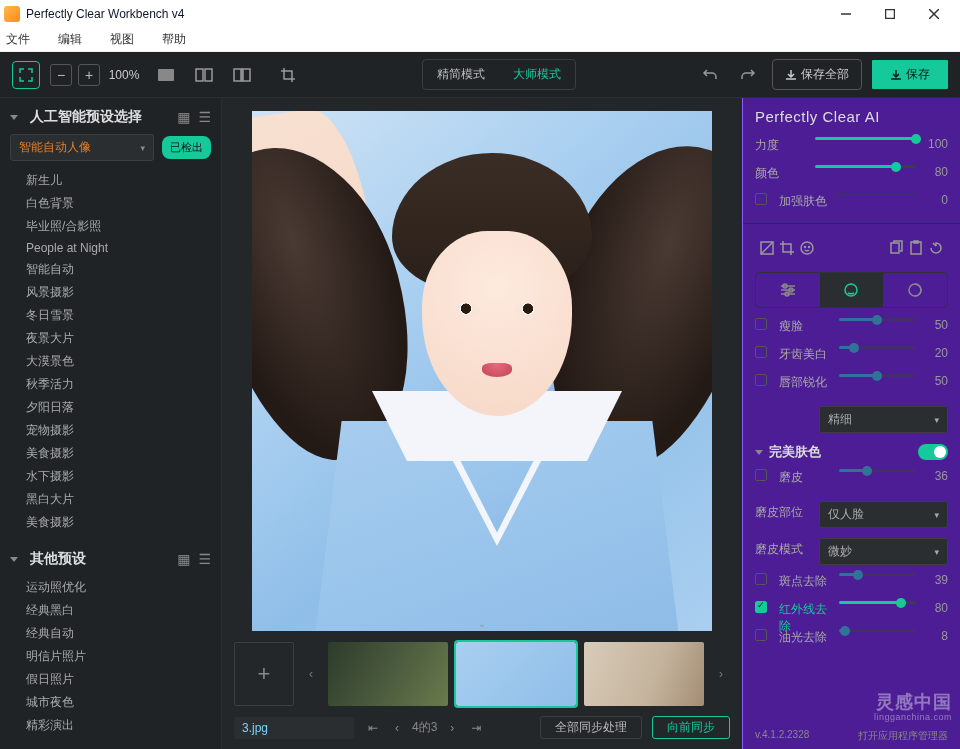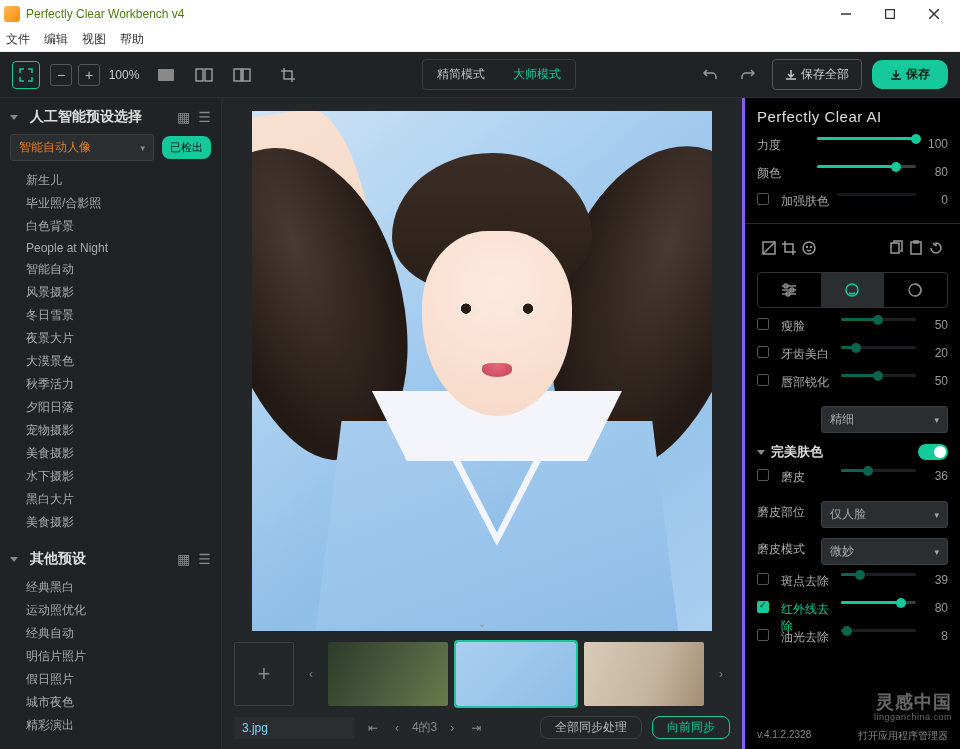--- a/index.html
+++ b/index.html
@@ -1,38 +1,38 @@
 <!DOCTYPE html>
 <html><head>
 <meta charset="utf-8">
 <style>
 * { box-sizing: border-box; margin: 0; padding: 0; font-family: "Microsoft YaHei", sans-serif; }
 body { width: 960px; height: 749px; overflow: hidden; background: #fff; color: #aaa; font-size: 12px; }
 .titlebar { height: 28px; display: flex; align-items: center; justify-content: space-between; background: #fff; padding: 0 4px; }
 .titlebar .left { display: flex; align-items: center; gap: 6px; }
 .app-icon { width: 16px; height: 16px; background: linear-gradient(135deg,#ffb84d,#ff8c1a); border-radius: 3px; }
-.titlebar .title { color: #4d7c0f; font-size: 12px; }
+.titlebar .title { color: #0f172a; font-size: 12px; }
 .titlebar .right { display: flex; }
 .winbtn { width: 44px; height: 28px; display: flex; align-items: center; justify-content: center; color: #333; cursor: pointer; }
 .winbtn svg { width: 10px; height: 10px; }
-.menubar { height: 24px; background: #fff; display: flex; align-items: center; padding: 0 6px; gap: 14px; color: #333; border-bottom: 1px solid #eee; }
+.menubar { height: 24px; background: #fff; display: flex; align-items: center; padding: 0 6px; gap: 28px; color: #333; border-bottom: 1px solid #eee; }
 .menubar span { cursor: pointer; }
 .app { background: #1f2326; height: 697px; display: flex; flex-direction: column; }
 .toolbar { height: 46px; display: flex; align-items: center; padding: 0 12px; gap: 10px; border-bottom: 1px solid #2a2e31; }
 .tool-group { display: flex; align-items: center; gap: 6px; }
 .tool-btn { width: 28px; height: 28px; display: flex; align-items: center; justify-content: center; border-radius: 4px; cursor: pointer; color: #999; }
 .tool-btn.active { color: #16c99a; border: 1px solid #16c99a; }
 .zoom-btn { width: 22px; height: 22px; border: 1px solid #555; border-radius: 3px; display: flex; align-items: center; justify-content: center; cursor: pointer; font-size: 14px; color: #bbb; }
 .zoom-val { color: #ccc; width: 36px; text-align: center; }
 .spacer { flex: 1; }
 .mode-tabs { display: flex; border: 1px solid #3a3f43; border-radius: 4px; overflow: hidden; }
 .mode-tab { padding: 6px 14px; cursor: pointer; color: #bbb; }
 .mode-tab.active { color: #16c99a; }
 .save-all { border: 1px solid #555; padding: 6px 12px; border-radius: 4px; color: #ccc; cursor: pointer; display: flex; align-items: center; gap: 4px; }
-.save-btn { background: #16c99a; color: #0e1a17; padding: 6px 18px; border-radius: 10px; cursor: pointer; font-weight: 700; display: flex; align-items: center; gap: 4px; }
+.save-btn { background: #16c99a; color: #0e1a17; padding: 6px 18px; border-radius: 1px; cursor: pointer; font-weight: 400; display: flex; align-items: center; gap: 4px; }
 .body { flex: 1; display: flex; overflow: hidden; }
 
 .left-panel { width: 238px; background: #1f2326; overflow-y: auto; border-right: 1px solid #2a2e31; }
 .section-hdr { display: flex; align-items: center; padding: 10px 10px 8px; color: #ddd; font-size: 14px; gap: 12px; }
 .section-hdr .chev { width: 0; height: 0; border-top: 5px solid #888; border-left: 4px solid transparent; border-right: 4px solid transparent; }
 .section-hdr .hdr-title { flex: 1; font-weight: 600; color: #ddd; }
 .hdr-icons { display: flex; gap: 8px; color: #888; }
 .preset-row { display: flex; align-items: center; gap: 8px; padding: 0 10px 8px; }
 .preset-select { flex: 1; background: #2a2e31; border: 1px solid #3a3f43; border-radius: 3px; padding: 4px 8px; color: #e67e22; cursor: pointer; display: flex; justify-content: space-between; align-items: center; }
 .preset-chip { background: #16c99a; color: #0e1a17; padding: 4px 8px; border-radius: 8px; font-size: 11px; }
@@ -58,24 +58,24 @@
 .arrow { position: absolute; bottom: 2px; left: 50%; transform: translateX(-50%); color: #999; font-size: 10px; }
 .filmstrip { display: flex; align-items: center; padding: 6px 12px 4px; gap: 8px; }
 .add-thumb { width: 60px; height: 64px; border: 1px solid #3a3f43; display: flex; align-items: center; justify-content: center; color: #888; font-size: 22px; cursor: pointer; border-radius: 2px; }
 .thumb { width: 120px; height: 64px; background: #333; position: relative; cursor: pointer; border-radius: 2px; overflow: hidden; }
 .thumb.sel { outline: 2px solid #16c99a; }
 .film-arrow { width: 18px; height: 64px; display: flex; align-items: center; justify-content: center; color: #777; cursor: pointer; }
 .bottom-bar { display: flex; align-items: center; padding: 6px 12px 10px; gap: 10px; }
 .filename { flex: 0 0 120px; background: #2a2e31; padding: 4px 8px; border-radius: 3px; color: #7dd3fc; }
 .pager { display: flex; align-items: center; gap: 6px; color: #888; }
 .pager-btn { width: 18px; height: 18px; display: flex; align-items: center; justify-content: center; cursor: pointer; }
-.action-btn { border: 1px solid #3a3f43; padding: 2px 14px; border-radius: 8px; color: #bbb; cursor: pointer; }
+.action-btn { border: 1px solid #3a3f43; padding: 2px 14px; border-radius: 3px; color: #bbb; cursor: pointer; }
 .action-btn.bright { border-color: #16c99a; color: #16c99a; }
 
-.right-panel { width: 232px; background: #000000; overflow-y: auto; border-left: 3px solid #8b5cf6; padding: 10px 12px; position: relative; }
+.right-panel { width: 232px; background: #4c1d95; overflow-y: auto; border-left: 1px solid #8b5cf6; padding: 10px 12px; position: relative; }
 .rp-title { color: #ddd; font-size: 15px; margin-bottom: 12px; letter-spacing: 0.5px; }
 .slider-row { display: flex; gap: 8px; margin: 8px 0; height: 20px; }
 .slider-row .lbl { width: 52px; color: #aaa; }
 .slider-row .track { flex: 1; height: 3px; background: #3a3f43; position: relative; border-radius: 2px; cursor: pointer; }
 .slider-row .fill { position: absolute; left: 0; top: 0; bottom: 0; background: #16c99a; border-radius: 2px; }
 .slider-row .knob { position: absolute; top: 50%; width: 10px; height: 10px; background: #16c99a; border-radius: 50%; transform: translate(-50%,-50%); }
 .slider-row .val { width: 24px; text-align: right; color: #999; }
 .chk { width: 12px; height: 12px; border: 1px solid #555; border-radius: 2px; display: inline-block; margin-right: 4px; flex: 0 0 12px; }
 .chk.on { background: #16c99a; border-color: #16c99a; position: relative; }
 .chk.on::after { content: "✓"; color: #0e1a17; font-size: 9px; position: absolute; top: -2px; left: 1px; }
@@ -214,22 +214,22 @@
       </div>
       <div class="preset-row">
         <div class="preset-select">
           <span>智能自动人像</span>
           <span style="font-size:9px;color:#888">▾</span>
         </div>
         <div class="preset-chip">已检出</div>
       </div>
       <div class="preset-list" id="list1">
           <div class="preset-item">新生儿</div>
+          <div class="preset-item">白色背景</div>
           <div class="preset-item">毕业照/合影照</div>
-          <div class="preset-item">白色背景</div>
           <div class="preset-item">People at Night</div>
           <div class="preset-item">智能自动</div>
           <div class="preset-item">风景摄影</div>
           <div class="preset-item">冬日雪景</div>
           <div class="preset-item">夜景大片</div>
           <div class="preset-item">大漠景色</div>
           <div class="preset-item">秋季活力</div>
           <div class="preset-item">夕阳日落</div>
           <div class="preset-item">宠物摄影</div>
           <div class="preset-item">美食摄影</div>
@@ -240,22 +240,22 @@
 
       <div class="section-hdr">
         <span class="chev"></span>
         <span class="hdr-title">其他预设</span>
         <span class="hdr-icons">
           <span>▦</span>
           <span>☰</span>
         </span>
       </div>
       <div class="preset-list" id="list2">
+          <div class="preset-item">运动照优化</div>
           <div class="preset-item">经典黑白</div>
-          <div class="preset-item">运动照优化</div>
           <div class="preset-item">经典自动</div>
           <div class="preset-item">明信片照片</div>
           <div class="preset-item">假日照片</div>
           <div class="preset-item">城市夜色</div>
           <div class="preset-item">精彩演出</div>
         </div>
     </div>
 
     <div class="center">
       <div class="preview">

